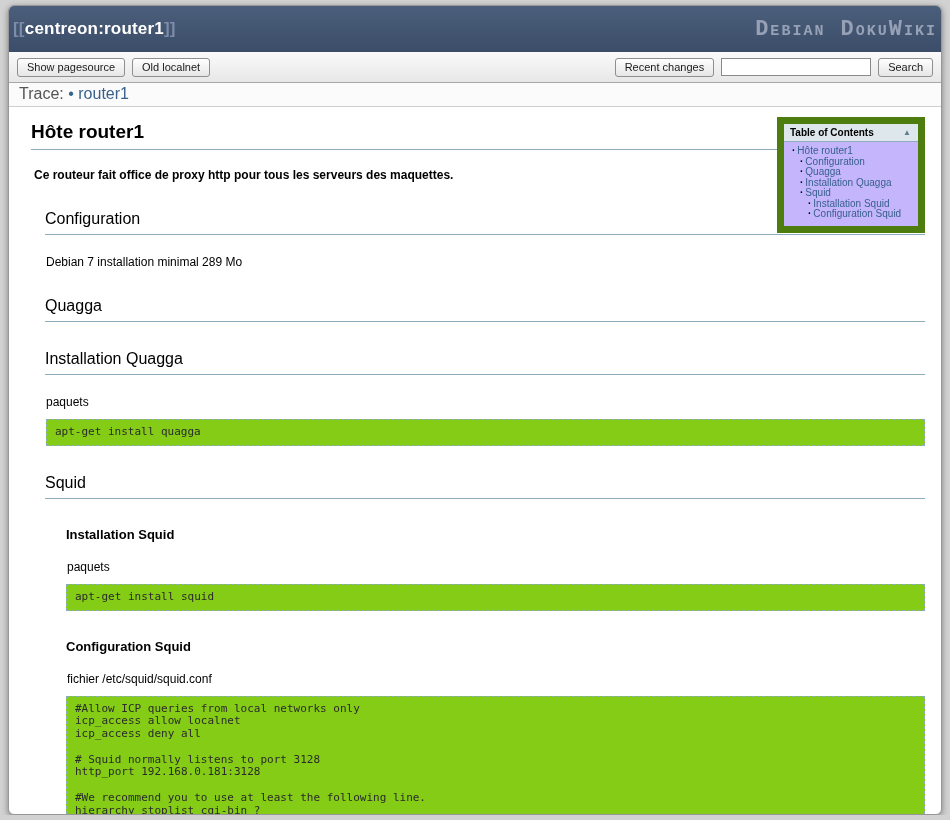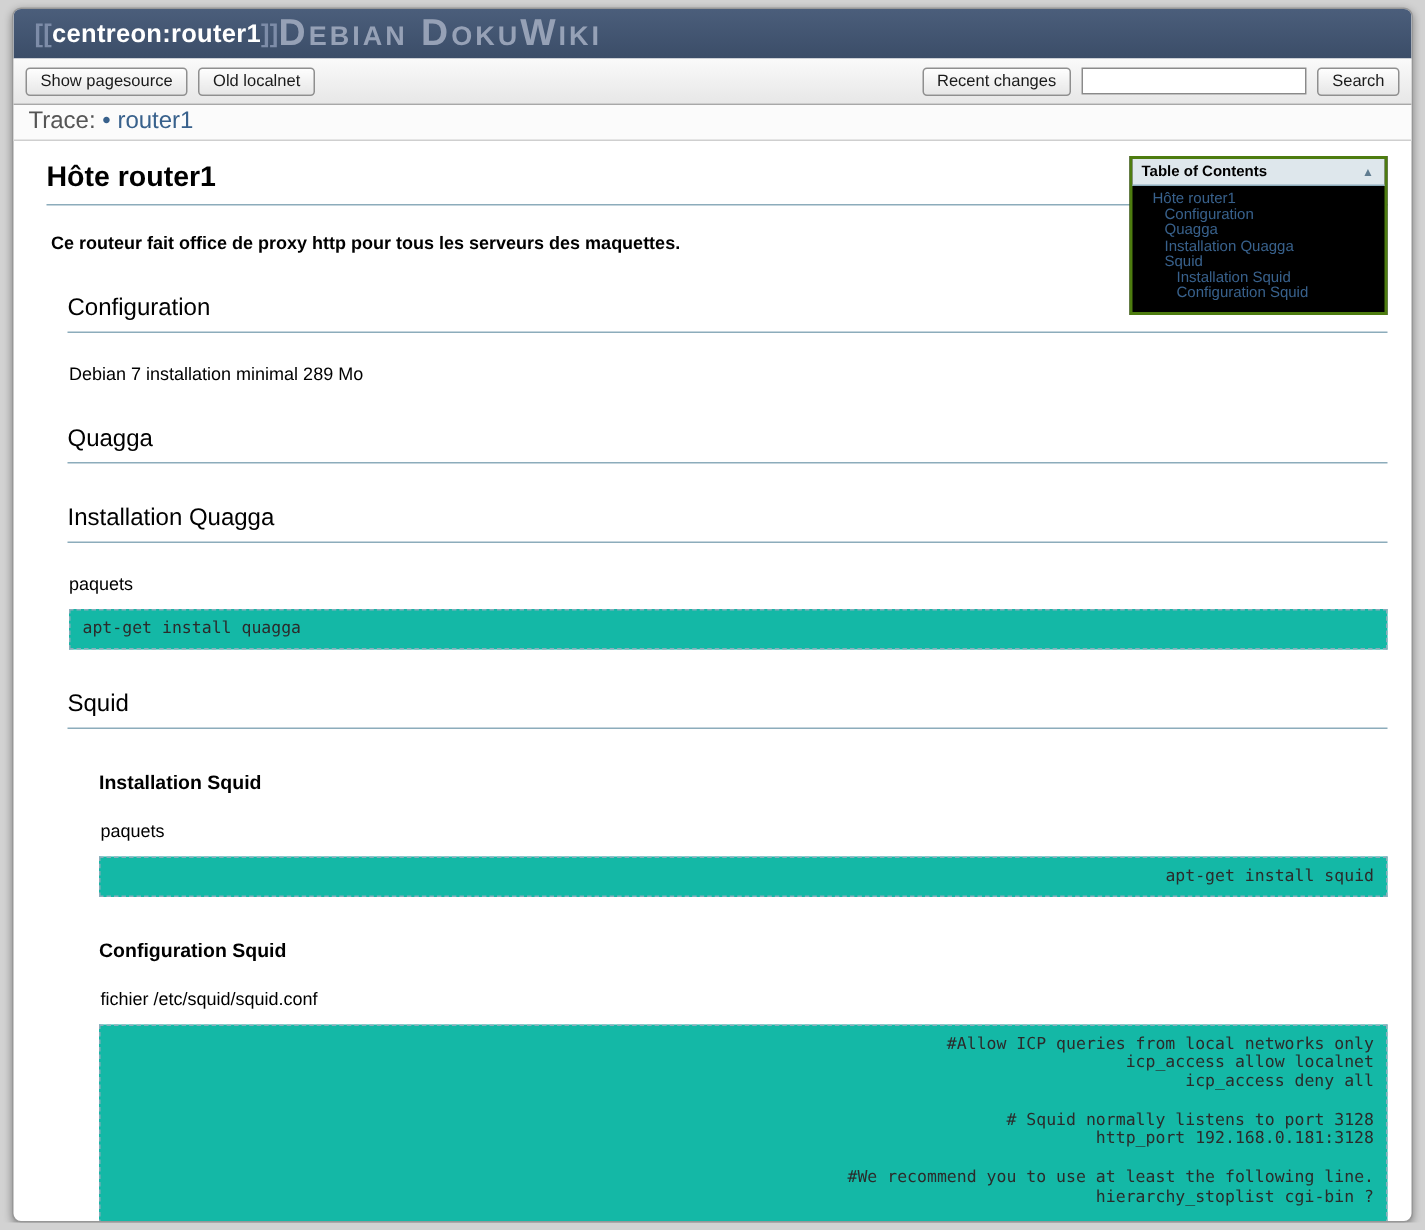--- a/index.html
+++ b/index.html
@@ -15,32 +15,33 @@
     margin: 5px auto 0 auto;
     background: #fff;
     border: 1px solid #979797;
     border-radius: 6px;
     box-shadow: 0 2px 6px rgba(0,0,0,.4);
     overflow: hidden;
   }
 
   
   .masthead {
-    height: 33px;
+    height: 46px;
     background: linear-gradient(#4b5e7b, #3b4d68);
-    display: flex; align-items: center; justify-content: flex-start;
-    padding: 0 14px;
+    display: flex; align-items: center; justify-content: space-between;
+    padding: 0 4px;
   }
   .wiki-title { font-size: 17px; font-weight: bold; color: #fff; letter-spacing: .2px; }
   .wiki-title .bracket { color: #7d8ca8; font-weight: bold; }
   .brand {
-    font-size: 25px; font-weight: bold;
+    font-size: 22px; font-weight: bold;
     font-variant: small-caps;
     letter-spacing: 2px;
     color: #96a1b6;
+    font-family: Liberation Mono, monospace;
   }
 
   
   .toolbar {
     height: 31px;
     background: linear-gradient(#fafafa, #e7e7e7);
     border-bottom: 1px solid #a8a8a8;
     display: flex; align-items: center;
     padding: 0 8px; gap: 7px;
   }
@@ -72,23 +73,23 @@
   }
   .trace a { color: #38618c; text-decoration: none; cursor: pointer; }
   .trace .sep { color: #38618c; }
 
   
   .content { padding: 10px 16px 0 16px; font-size: 12px; }
 
   
   .toc {
     float: right;
-    width: 172px;
-    border: 2px solid #4d7c0f;
-    background: #000000;
+    width: 148px;
+    border: 7px solid #4d7c0f;
+    background: #c4b5fd;
     font-size: 10px;
     margin: 0 0 12px 16px;
   }
   .toc-header {
     background: #dee7ec;
     border-bottom: 1px solid #8cacbb;
     padding: 3px 6px;
     font-weight: bold;
     display: flex; align-items: center; justify-content: space-between;
   }
@@ -121,29 +122,29 @@
   }
   p { margin: 0; }
   .p-intro  { margin: 18px 0 0 9px; font-weight: bold; }
   .p-lvl2   { margin: 20px 0 0 21px; }
   .p-lvl3   { margin: 18px 0 0 42px; }
 
   pre.code {
     font-family: "DejaVu Sans Mono", "Liberation Mono", monospace;
     font-size: 11px; line-height: 1.16;
     color: #2b2b2b;
-    background: #14b8a6;
+    background: #84cc16;
     border: 1px dashed #8cacbb;
     padding: 6px 8px;
     margin: 10px 0 0 21px;
     white-space: pre;
     tab-size: 8;
     overflow: hidden;
   }
-  pre.code.lvl3 { margin-left: 41px; text-align: right; }
+  pre.code.lvl3 { margin-left: 41px; }
 </style>
 </head>
 <body>
 
 <div class="page">
 
   <div class="masthead">
     <div class="wiki-title">
       <span class="bracket">[[</span><span>centreon:router1</span><span class="bracket">]]</span>
     </div>

